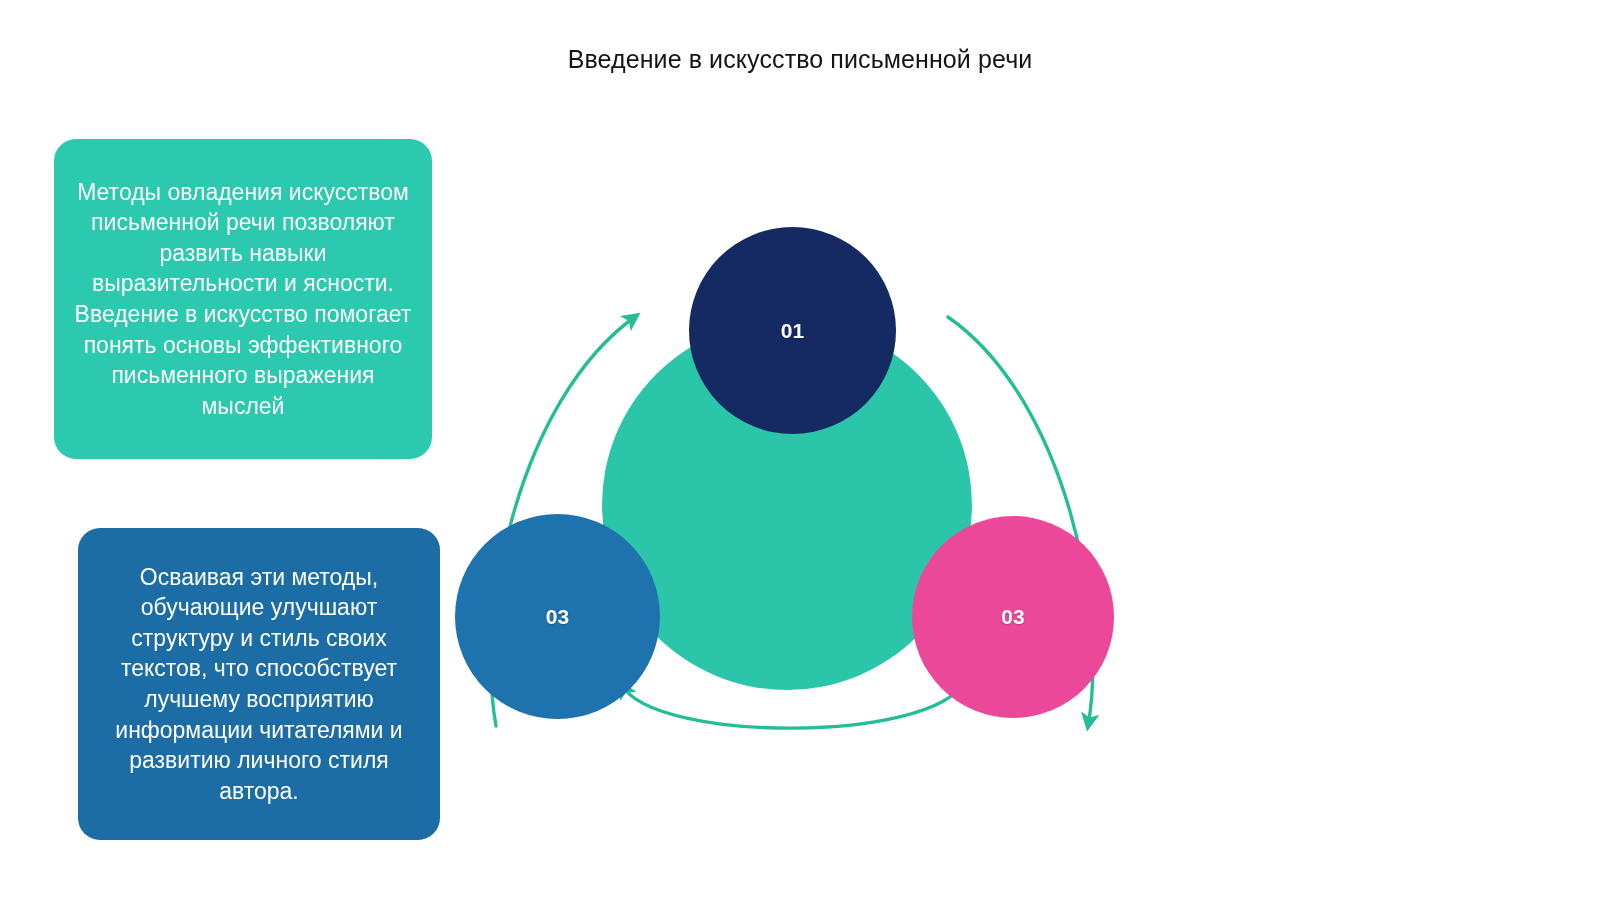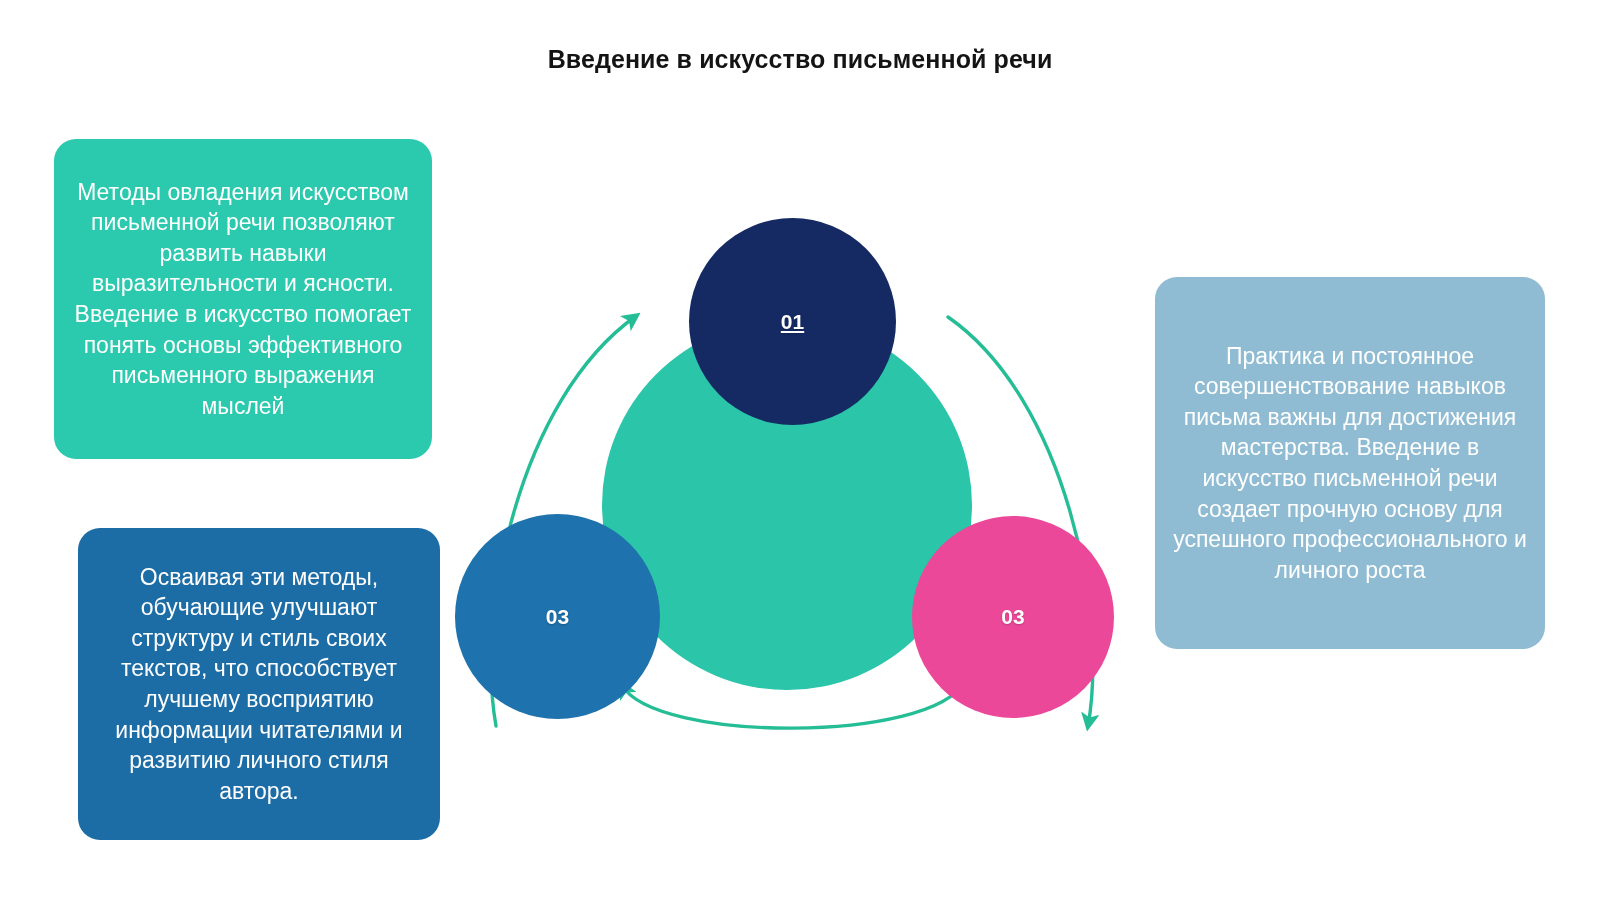--- a/index.html
+++ b/index.html
@@ -23,21 +23,21 @@
   }
 
   
   .title {
     position: absolute;
     left: 0;
     top: 45px;
     width: 1600px;
     text-align: center;
     font-size: 25px;
-    font-weight: bold;
+    font-weight: normal;
     color: #141414;
     letter-spacing: 0.1px;
     font-family: "Liberation Sans", sans-serif;
   }
 
   
   .card {
     position: absolute;
     box-sizing: border-box;
     border-radius: 22px;
@@ -107,23 +107,22 @@
     height: 370px;
     left: 162px;
     top: 135px;
     background: #2bc5a9;
   }
 
   #bubble-01 {
     width: 207px;
     height: 207px;
     left: 249px;
-    top: 33px;
+    top: 42px;
     background: #152a63;
-    text-decoration: underline;
   }
 
   #bubble-02 {
     width: 205px;
     height: 205px;
     left: 15px;
     top: 329px;
     background: #1e72ad;
   }
 
@@ -158,23 +157,20 @@
   <div class="title">Введение в искусство письменной речи</div>
 
   <div class="card" id="card-left-top">
     <span class="card-text">Методы овладения искусством письменной речи позволяют развить навыки выразительности и ясности. Введение в искусство помогает понять основы эффективного письменного выражения мыслей</span>
   </div>
 
   <div class="card" id="card-left-bottom">
     <span class="card-text">Осваивая эти методы, обучающие улучшают структуру и стиль своих текстов, что способствует лучшему восприятию информации читателями и развитию личного стиля автора.</span>
   </div>
 
-  <div class="card" id="card-right">
-    <span class="card-text">Практика и постоянное совершенствование навыков письма важны для достижения мастерства. Введение в искусство письменной речи создает прочную основу для успешного профессионального и личного роста</span>
-  </div>
 
   <div id="diagram">
 
     <svg id="arrows" viewBox="0 0 700 580">
       <defs>
         <marker id="ah" viewBox="0 0 10 10" refX="7" refY="5" markerWidth="5.5" markerHeight="5.5" orient="auto-start-reverse">
           <path d="M 0 0 L 10 5 L 0 10 L 2.4 5 z" fill="#24bd96"></path>
         </marker>
       </defs>
 

